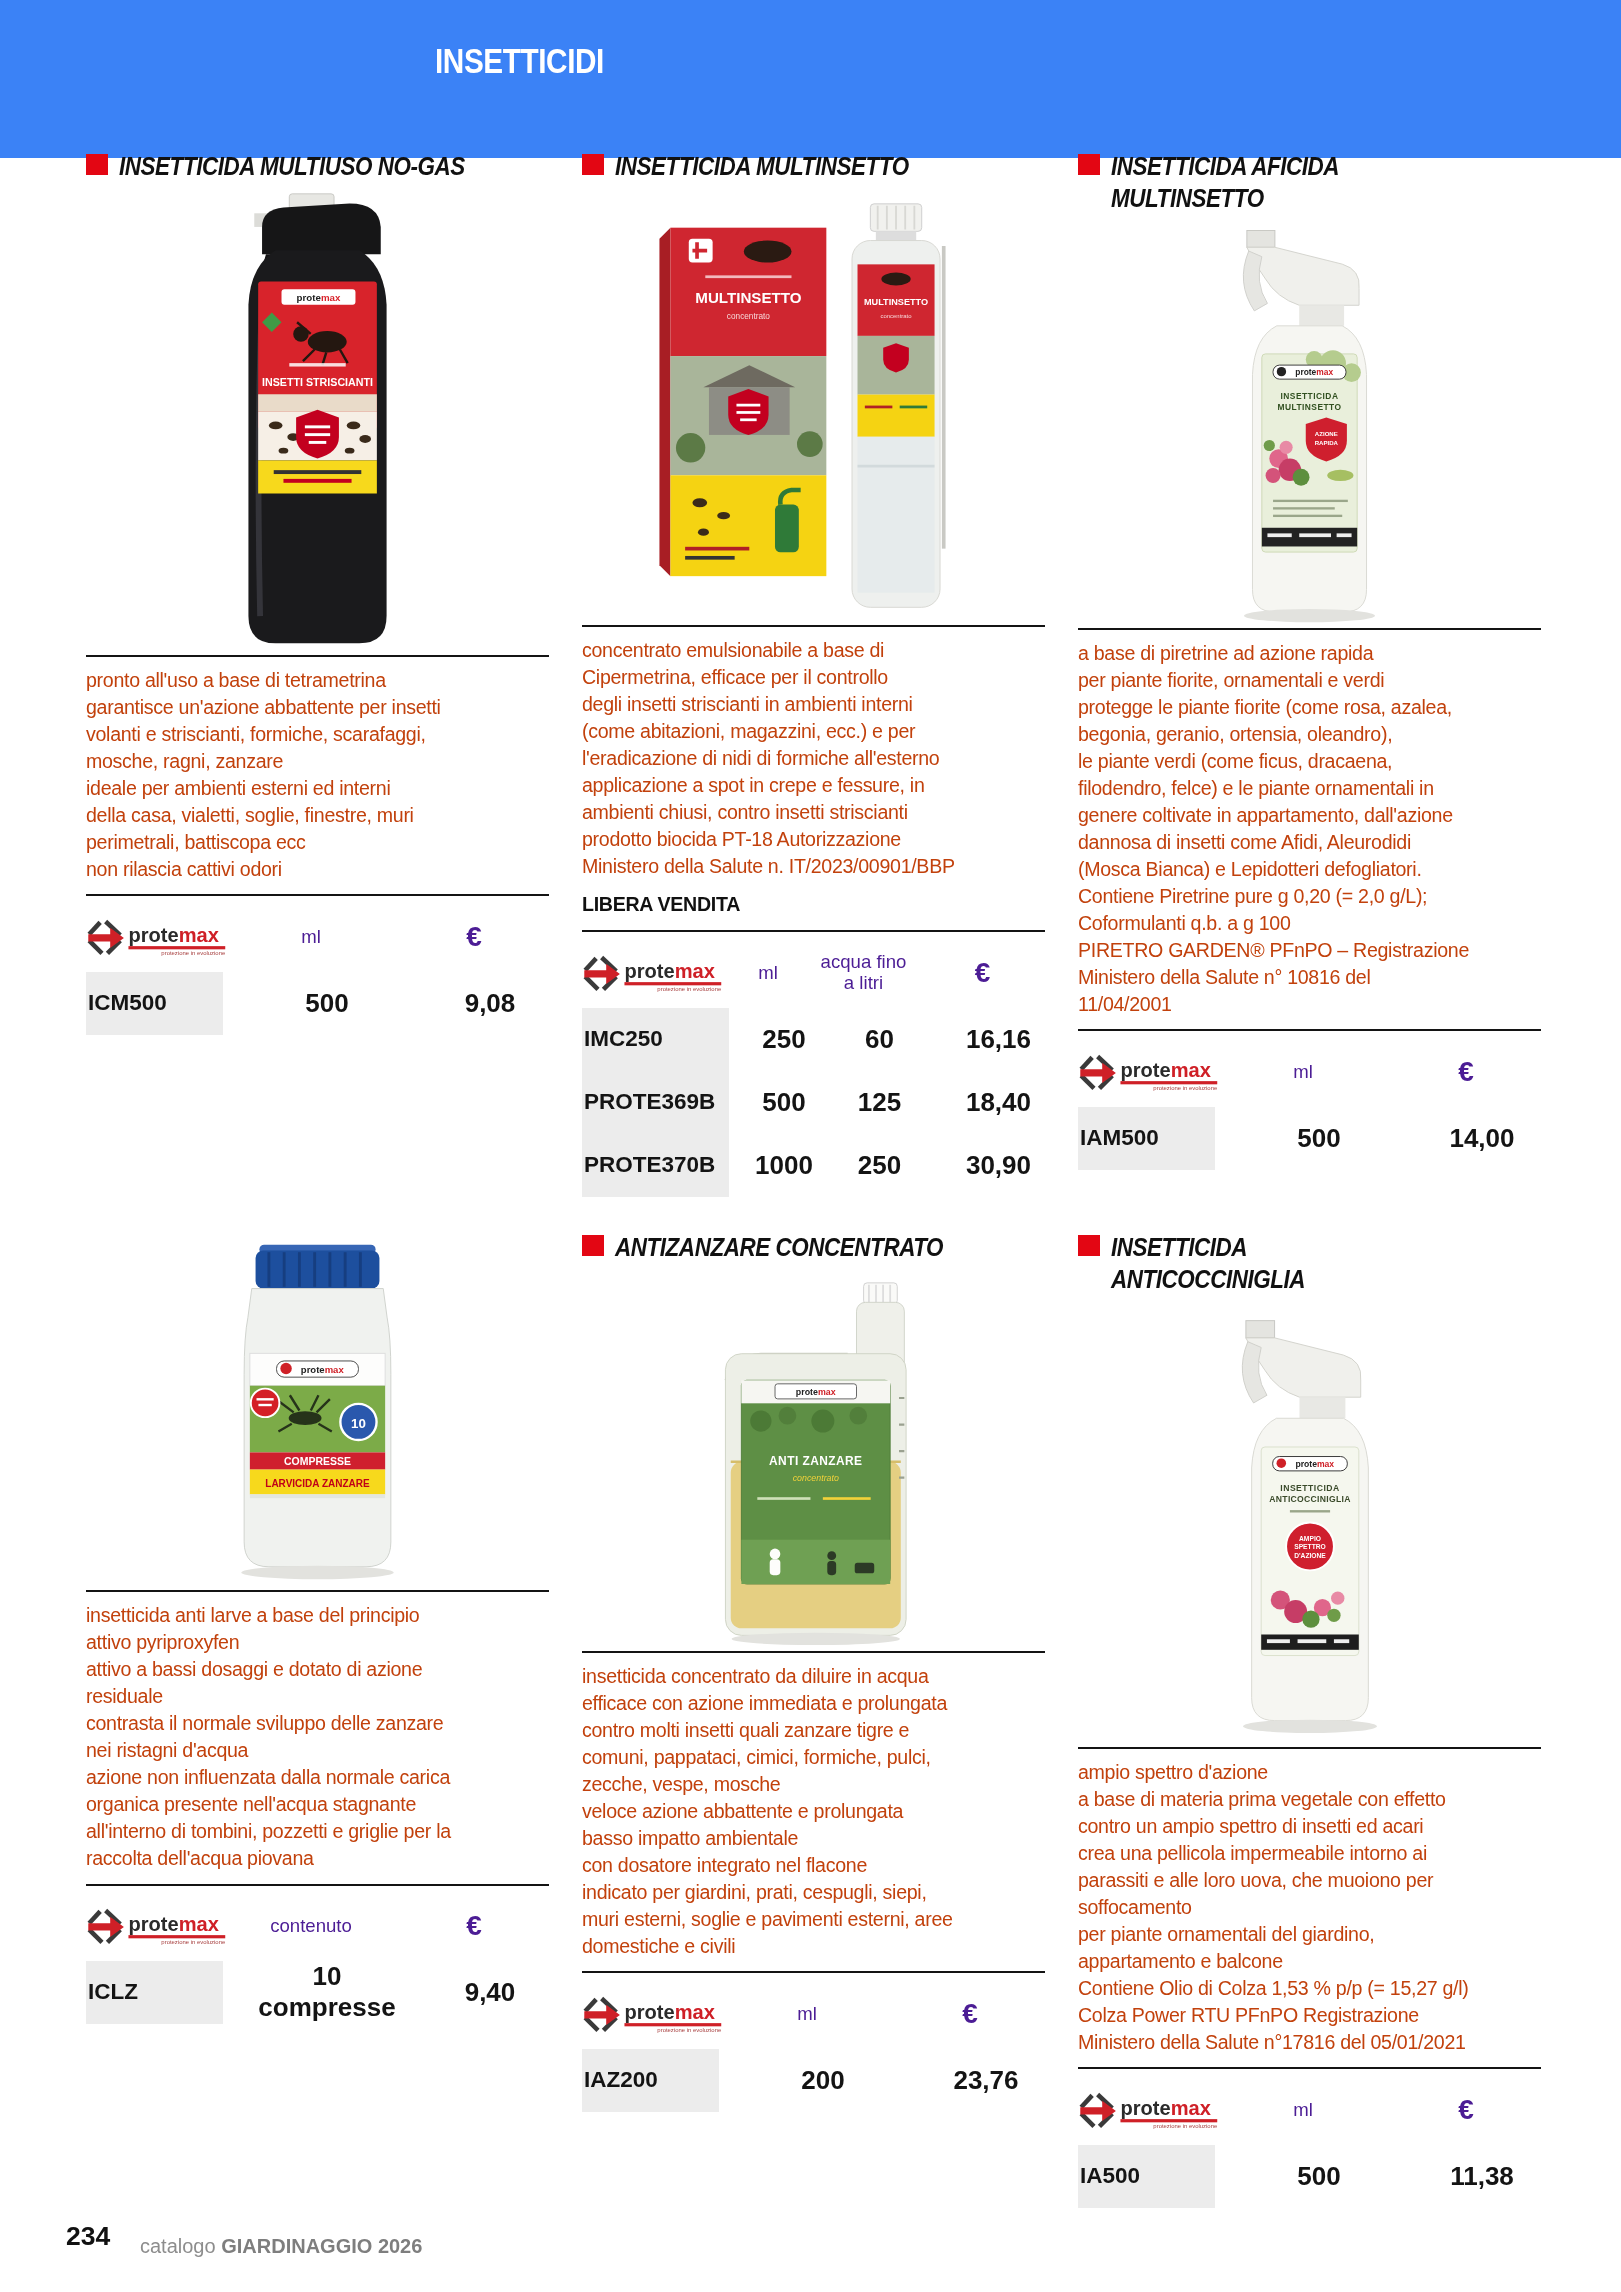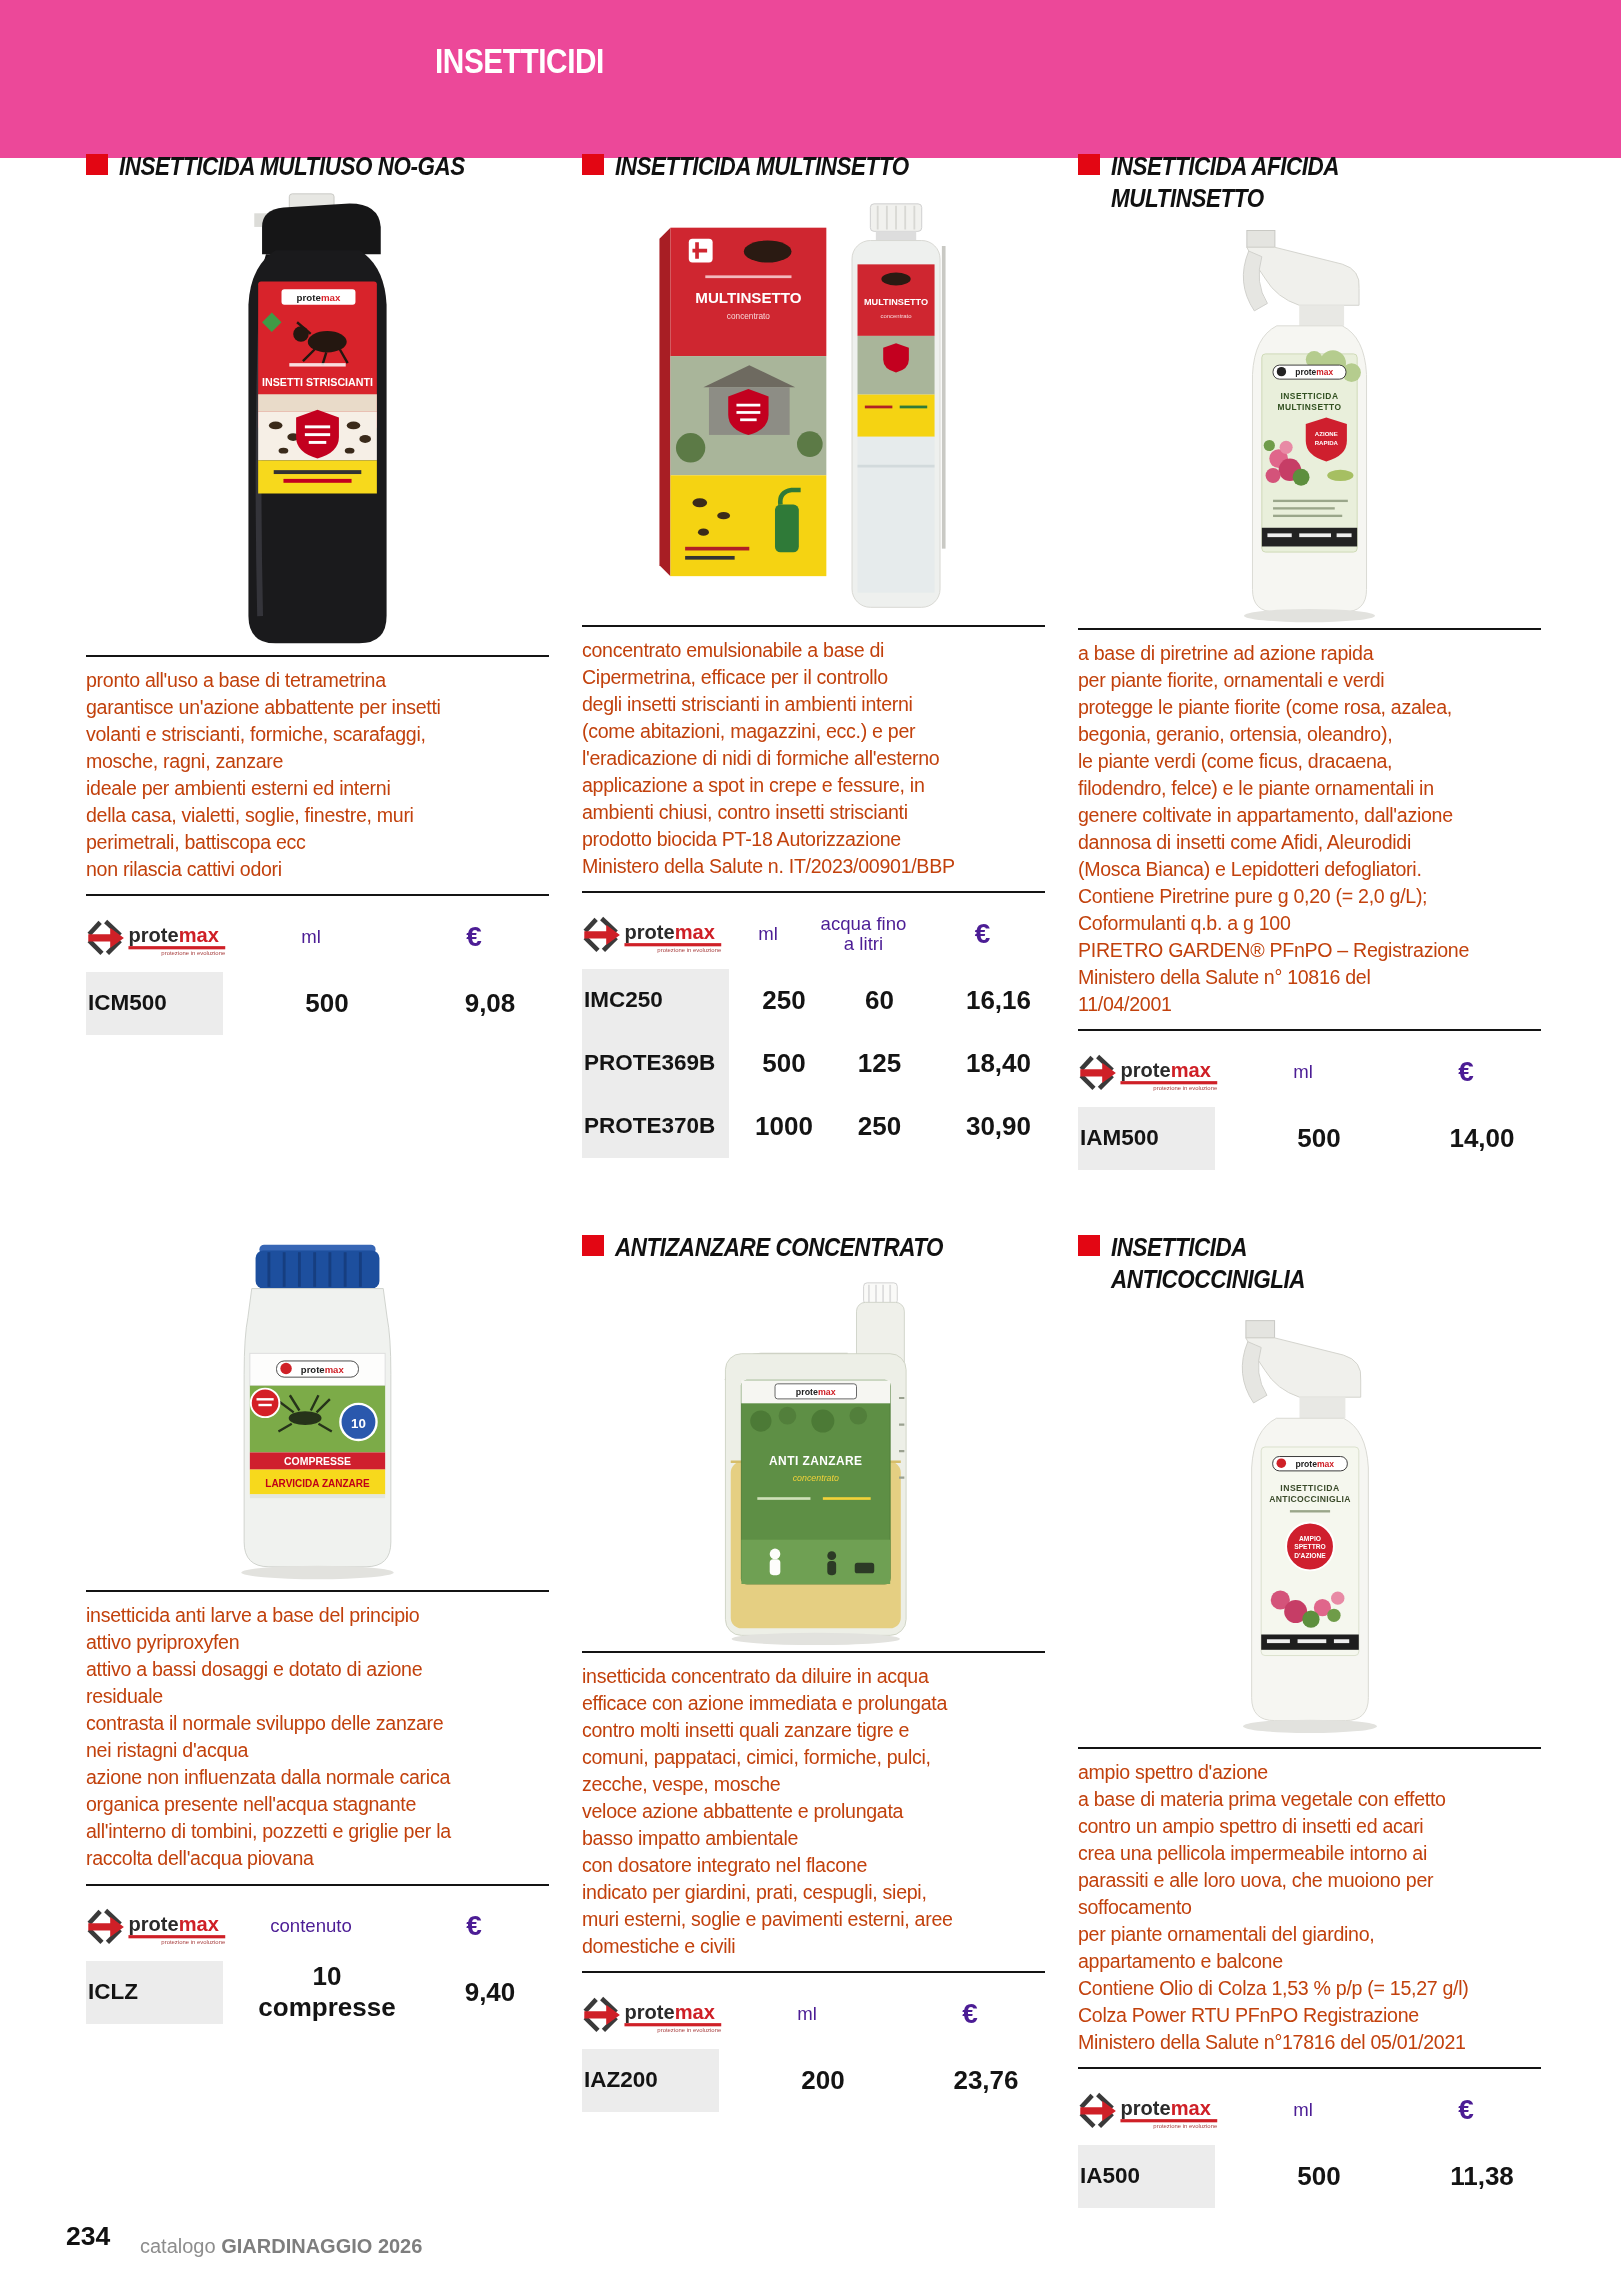--- a/index.html
+++ b/index.html
@@ -1,20 +1,20 @@
 <!DOCTYPE html>
 <html><head>
 <meta charset="utf-8">
 <style>
   html,body{margin:0;padding:0;background:#ffffff;}
   .page{position:relative;width:1621px;height:2293px;background:#fff;
         font-family:"Liberation Sans",sans-serif;color:#141414;overflow:hidden;}
 
   
-  .top-banner{position:absolute;left:0;top:0;width:1621px;height:158px;background:#ec4899;}
+  .top-banner{position:absolute;left:0;top:0;width:1621px;height:158px;background:#3b82f6;}
   .page-title{position:absolute;left:435px;top:41px;margin:0;font-size:35px;font-weight:700;
               color:#fff;letter-spacing:-0.5px;transform:scaleX(0.85);transform-origin:left top;}
 
   
   .section{position:absolute;width:463px;}
   #s1{left:86px;top:150px;}  #s2{left:582px;top:150px;}  #s3{left:1078px;top:150px;}
   #s4{left:86px;top:1231px;} #s5{left:582px;top:1231px;} #s6{left:1078px;top:1231px;}
 
   .sec-title{display:flex;align-items:flex-start;gap:11px;margin:0 0 5.9px 0;font-style:italic;}
   .bullet{width:21.6px;height:21.6px;background:#e30613;margin-top:3.9px;flex:none;}
@@ -203,20 +203,21 @@
     <div class="rule"></div>
     <div class="desc">concentrato emulsionabile a base di
 Cipermetrina, efficace per il controllo
 degli insetti striscianti in ambienti interni
 (come abitazioni, magazzini, ecc.) e per
 l'eradicazione di nidi di formiche all'esterno
 applicazione a spot in crepe e fessure, in
 ambienti chiusi, contro insetti striscianti
 prodotto biocida PT-18 Autorizzazione
 Ministero della Salute n. IT/2023/00901/BBP</div>
+    <div class="desc-strong">LIBERA VENDITA</div>
     <div class="rule"></div>
     <div class="pt pt4">
       <div class="pt-logo-cell"><svg width="147" height="42" viewBox="0 0 160 46">
             <use href="#pm-logo"></use>
           </svg></div>
       <div class="pt-head">ml</div>
       <div class="pt-head">acqua fino
 a litri</div>
       <div class="pt-head pt-euro">€</div>
 

